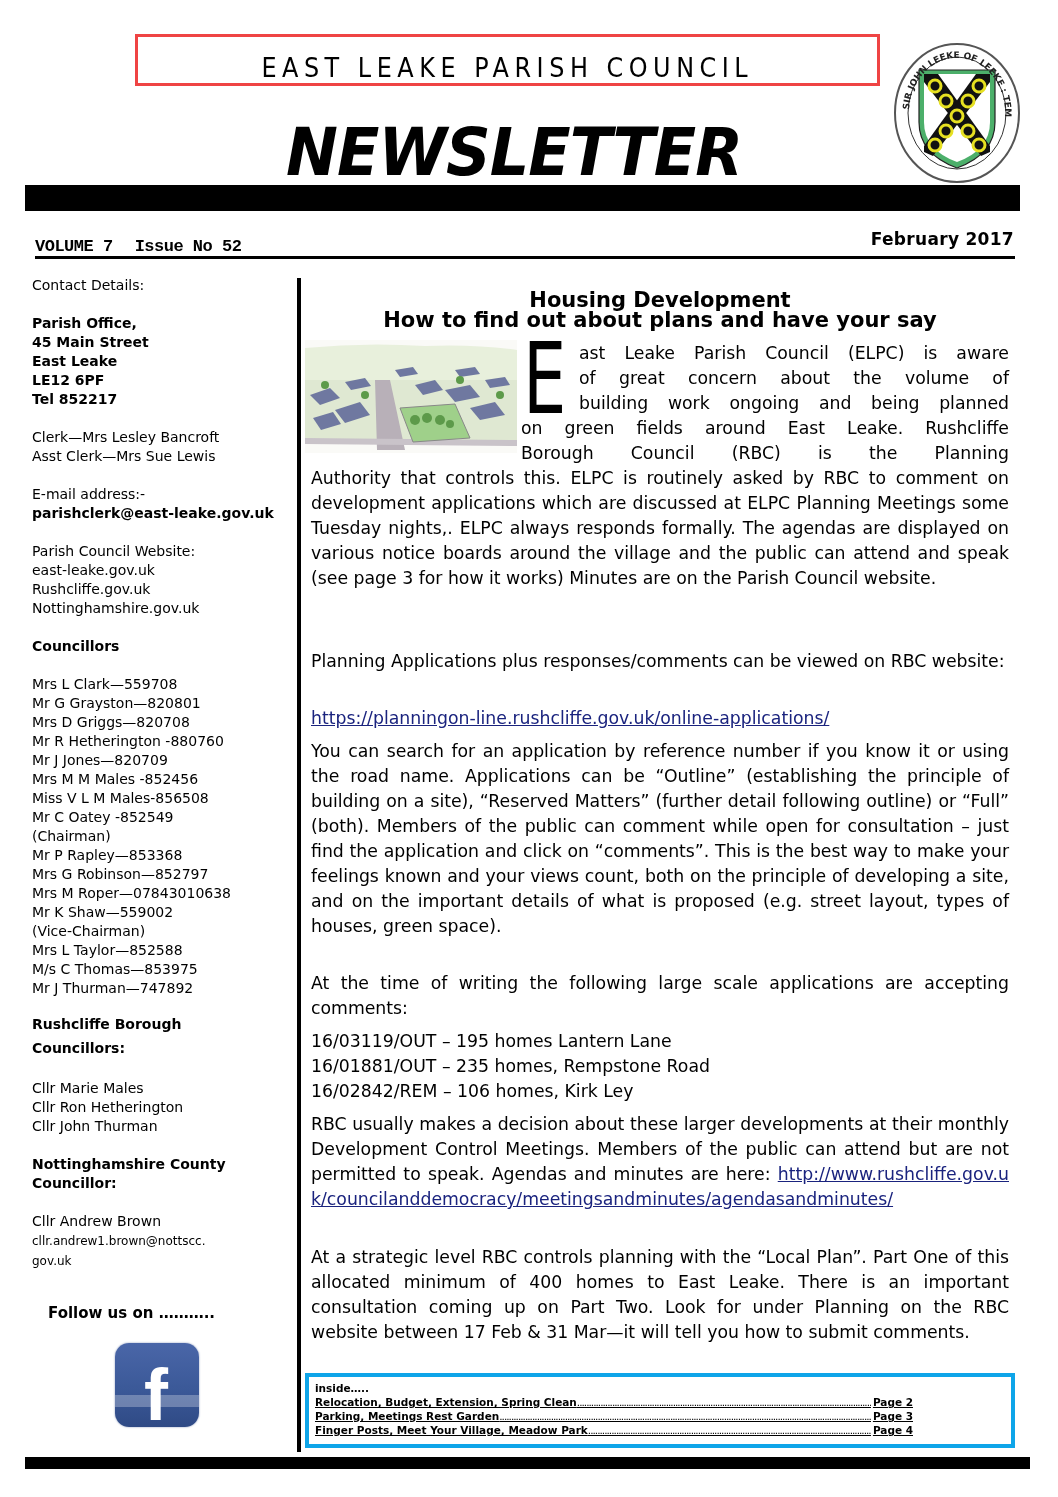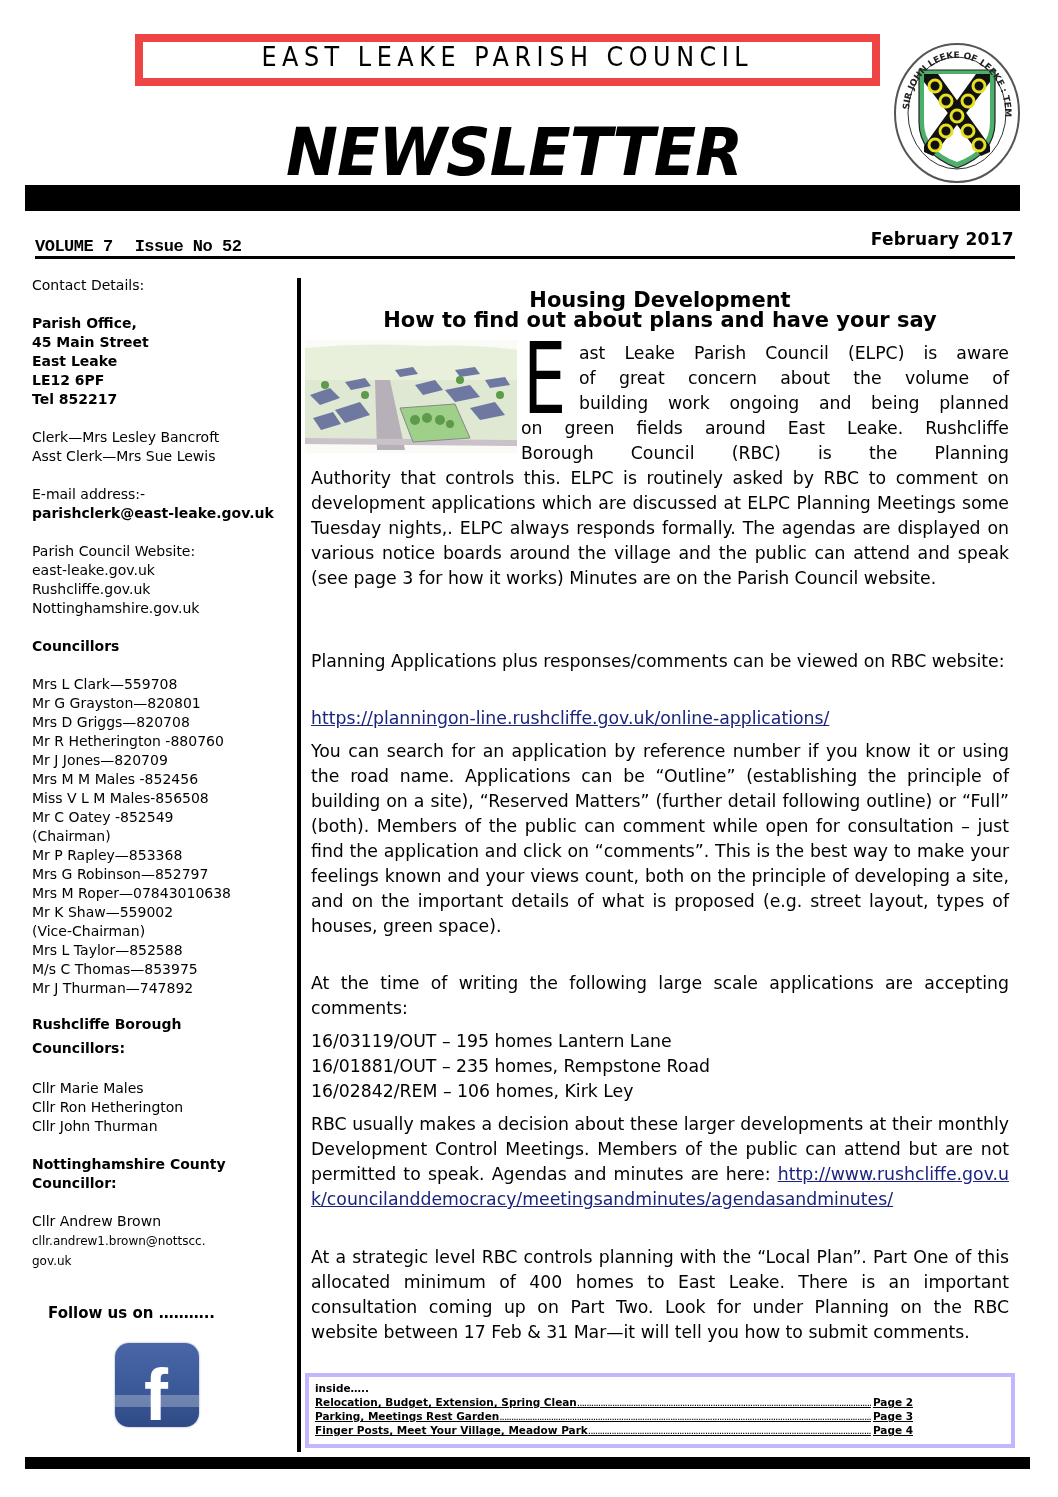--- a/index.html
+++ b/index.html
@@ -1,19 +1,19 @@
 <!DOCTYPE html>
 <html><head>
 <meta charset="utf-8">
 <style>
   html, body { margin: 0; padding: 0; background: #ffffff; }
   body { width: 1058px; height: 1497px; position: relative; overflow: hidden; font-family: "DejaVu Sans", sans-serif; color: #000; }
 
   
-  .title-box { position: absolute; left: 135px; top: 34px; width: 745px; height: 52px; border: 8px solid #ef4444; box-sizing: border-box; display: flex; align-items: flex-start; justify-content: center; }
+  .title-box { position: absolute; left: 135px; top: 34px; width: 745px; height: 52px; border: 3px solid #ef4444; box-sizing: border-box; display: flex; align-items: flex-end; justify-content: center; }
   .title-box span { font-family: "DejaVu Sans", sans-serif; font-size: 26px; letter-spacing: 6px; font-weight: normal; transform: scaleX(0.92); display: inline-block; }
   .crest { position: absolute; left: 893px; top: 42px; width: 128px; height: 142px; }
   .newsletter { position: absolute; left: 286px; top: 118px; font-family: "DejaVu Sans", sans-serif; font-weight: bold; font-style: italic; font-size: 66px; letter-spacing: -1px; line-height: 70px; transform: scaleX(0.94); transform-origin: left; }
   .top-bar { position: absolute; left: 25px; top: 185px; width: 995px; height: 26px; background: #000; }
 
   .vol { position: absolute; left: 35px; top: 237px; font-family: Liberation Mono, monospace; font-weight: bold; font-size: 17px; letter-spacing: -0.5px; }
   .vol .sp { display: inline-block; width: 22px; }
   .date { position: absolute; right: 44px; top: 229px; font-family: "DejaVu Sans", sans-serif; font-size: 17px; font-weight: bold; letter-spacing: 0.3px; }
   .rule { position: absolute; left: 35px; top: 256px; width: 980px; height: 3px; background: #000; }
 
@@ -34,21 +34,21 @@
   .h2 { position: absolute; left: 311px; top: 306px; width: 698px; text-align: center; font-weight: bold; font-size: 21px; line-height: 28px; }
   .photo { position: absolute; left: 305px; top: 340px; width: 212px; height: 113px; }
   .dropcap { position: absolute; left: 523px; top: 336px; font-family: "DejaVu Sans", sans-serif; font-size: 98px; line-height: 86px; transform: scaleX(0.7); transform-origin: left; }
   .intro { position: absolute; left: 579px; top: 341px; width: 430px; text-align: justify; text-align-last: justify; font-size: 17.3px; line-height: 25px; }
   .intro2 { position: absolute; left: 521px; top: 416px; width: 488px; text-align: justify; text-align-last: justify; font-size: 17.3px; line-height: 25px; }
   .para { position: absolute; left: 311px; width: 698px; text-align: justify; font-size: 17.3px; line-height: 25px; }
   .link { color: #1a237e; text-decoration: underline; }
   .apps { position: absolute; left: 311px; top: 1029px; font-size: 17.3px; line-height: 25px; }
 
   
-  .inside { position: absolute; left: 305px; top: 1373px; width: 710px; height: 75px; border: 4px solid #c4b5fd; box-sizing: border-box; padding: 4px 6px; font-family: "DejaVu Sans", sans-serif; font-weight: bold; font-size: 10.5px; line-height: 14px; }
+  .inside { position: absolute; left: 305px; top: 1373px; width: 710px; height: 75px; border: 4px solid #0ea5e9; box-sizing: border-box; padding: 4px 6px; font-family: "DejaVu Sans", sans-serif; font-weight: bold; font-size: 10.5px; line-height: 14px; }
   .toc-row { display: flex; width: 598px; text-decoration: underline; }
   .toc-row .lbl { white-space: nowrap; }
   .toc-row .dots { flex: 1; overflow: hidden; white-space: nowrap; letter-spacing: -1px; font-weight: normal; }
   .toc-row .pg { white-space: nowrap; padding-left: 2px; }
 </style>
 </head>
 <body>
 
 <div class="title-box">
   <span>EAST LEAKE PARISH COUNCIL</span>

